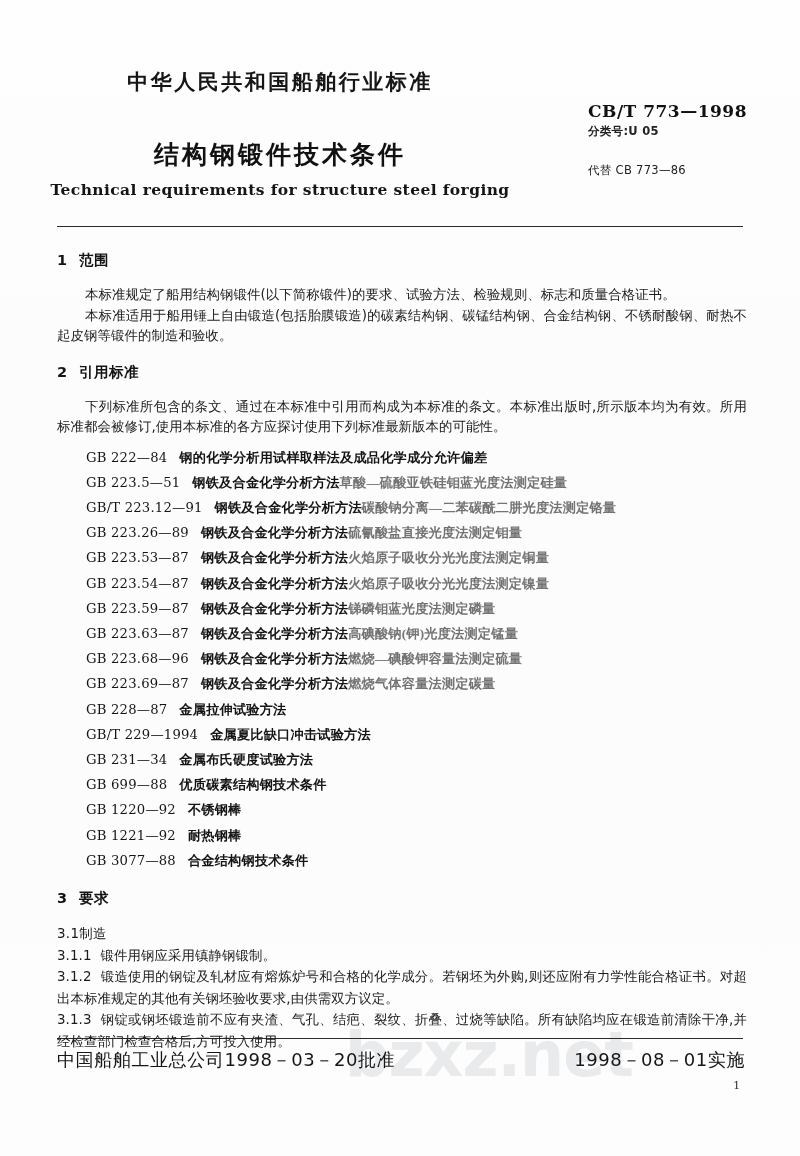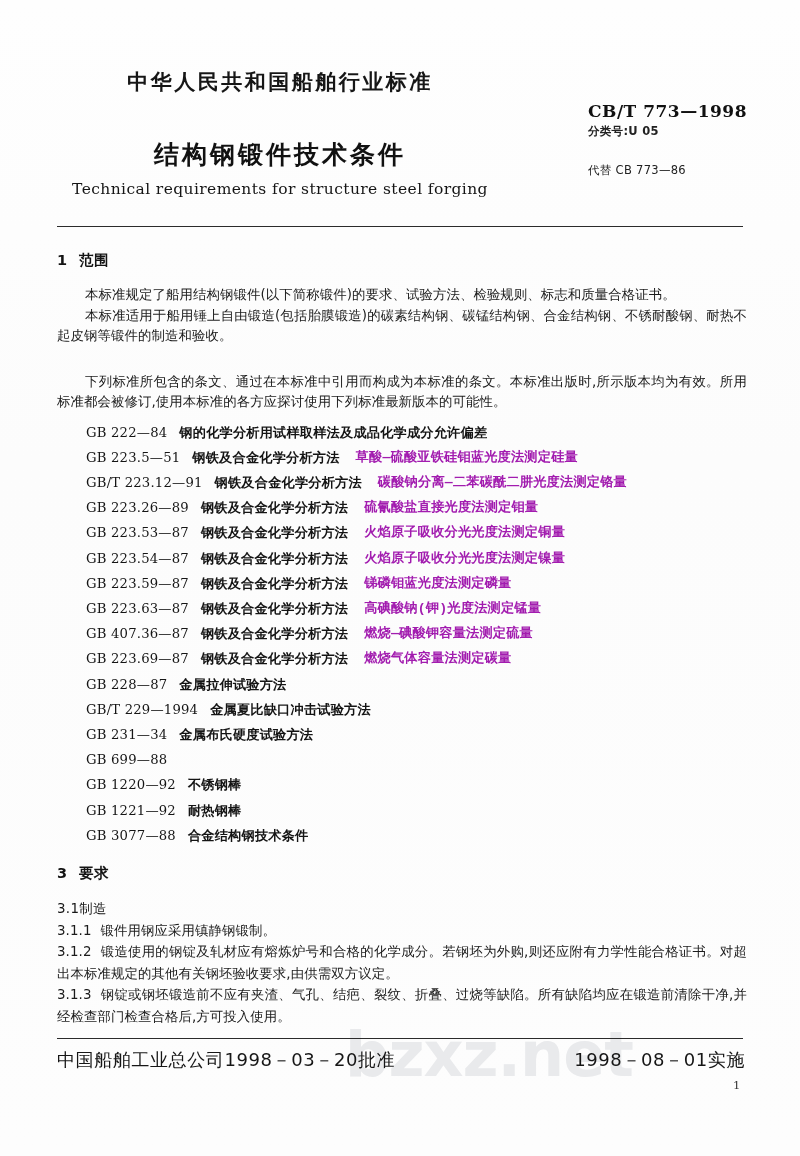--- a/index.html
+++ b/index.html
@@ -76,21 +76,21 @@
     color: #111;
   }
   .hdr-en {
     position: absolute;
     top: 180px;
     left: 0;
     width: 560px;
     text-align: center;
     font-family: "DejaVu Serif", "Liberation Serif", serif;
     font-size: 15.5px;
-    font-weight: normal;
+    font-weight: bold;
     letter-spacing: 0.4px;
     color: #151515;
   }
   .hdr-code {
     position: absolute;
     top: 101px;
     left: 588px;
     font-family: "DejaVu Serif", "Liberation Serif", serif;
     font-size: 17px;
     font-weight: bold;
@@ -194,25 +194,24 @@
   .std-title {
     font-family: "DejaVu Sans", sans-serif;
     font-size: 13.2px;
     font-weight: bold;
     color: #141414;
     margin-left: 12px;
     letter-spacing: 0.2px;
     flex: 0 0 auto;
   }
   .std-title2 {
-    font-family: Liberation Mono, monospace;
+    font-family: Liberation Serif, serif;
     font-size: 13.2px;
     font-weight: bold;
-    color: #a21caf;
-    margin-left: 16px;
+    color: #737373;
     letter-spacing: 0.2px;
     flex: 0 0 auto;
   }
 
   .sub-h {
     font-family: "DejaVu Sans", sans-serif;
     font-size: 13.4px;
     color: #171717;
     letter-spacing: 0.3px;
     margin: 0;
@@ -281,20 +280,23 @@
 
       <div class="sec-h">
         <span class="num">1</span><span>范围</span>
       </div>
       <div class="gap-s"></div>
       <p class="para indent">本标准规定了船用结构钢锻件(以下简称锻件)的要求、试验方法、检验规则、标志和质量合格证书。</p>
       <p class="para indent">本标准适用于船用锤上自由锻造(包括胎膜锻造)的碳素结构钢、碳锰结构钢、合金结构钢、不锈耐酸钢、耐热不起皮钢等锻件的制造和验收。</p>
 
       <div class="gap-m"></div>
 
+      <div class="sec-h">
+        <span class="num">2</span><span>引用标准</span>
+      </div>
       <div class="gap-s"></div>
       <p class="para indent">下列标准所包含的条文、通过在本标准中引用而构成为本标准的条文。本标准出版时,所示版本均为有效。所用标准都会被修订,使用本标准的各方应探讨使用下列标准最新版本的可能性。</p>
 
       <ul class="std-list" id="std-list">
       <li class="std-row">
             <span class="std-code">GB 222—84</span>
             <span class="std-title">钢的化学分析用试样取样法及成品化学成分允许偏差</span>
           </li>
           <li class="std-row">
             <span class="std-code">GB 223.5—51</span>
@@ -325,21 +327,21 @@
             <span class="std-code">GB 223.59—87</span>
             <span class="std-title">钢铁及合金化学分析方法</span>
             <span class="std-title2">锑磷钼蓝光度法测定磷量</span>
           </li>
           <li class="std-row">
             <span class="std-code">GB 223.63—87</span>
             <span class="std-title">钢铁及合金化学分析方法</span>
             <span class="std-title2">高碘酸钠(钾)光度法测定锰量</span>
           </li>
           <li class="std-row">
-            <span class="std-code">GB 407.36—87</span>
+            <span class="std-code">GB 223.68—96</span>
             <span class="std-title">钢铁及合金化学分析方法</span>
             <span class="std-title2">燃烧—碘酸钾容量法测定硫量</span>
           </li>
           <li class="std-row">
             <span class="std-code">GB 223.69—87</span>
             <span class="std-title">钢铁及合金化学分析方法</span>
             <span class="std-title2">燃烧气体容量法测定碳量</span>
           </li>
           <li class="std-row">
             <span class="std-code">GB 228—87</span>
@@ -348,20 +350,21 @@
           <li class="std-row">
             <span class="std-code">GB/T 229—1994</span>
             <span class="std-title">金属夏比缺口冲击试验方法</span>
           </li>
           <li class="std-row">
             <span class="std-code">GB 231—34</span>
             <span class="std-title">金属布氏硬度试验方法</span>
           </li>
           <li class="std-row">
             <span class="std-code">GB 699—88</span>
+            <span class="std-title">优质碳素结构钢技术条件</span>
           </li>
           <li class="std-row">
             <span class="std-code">GB 1220—92</span>
             <span class="std-title">不锈钢棒</span>
           </li>
           <li class="std-row">
             <span class="std-code">GB 1221—92</span>
             <span class="std-title">耐热钢棒</span>
           </li>
           <li class="std-row">

